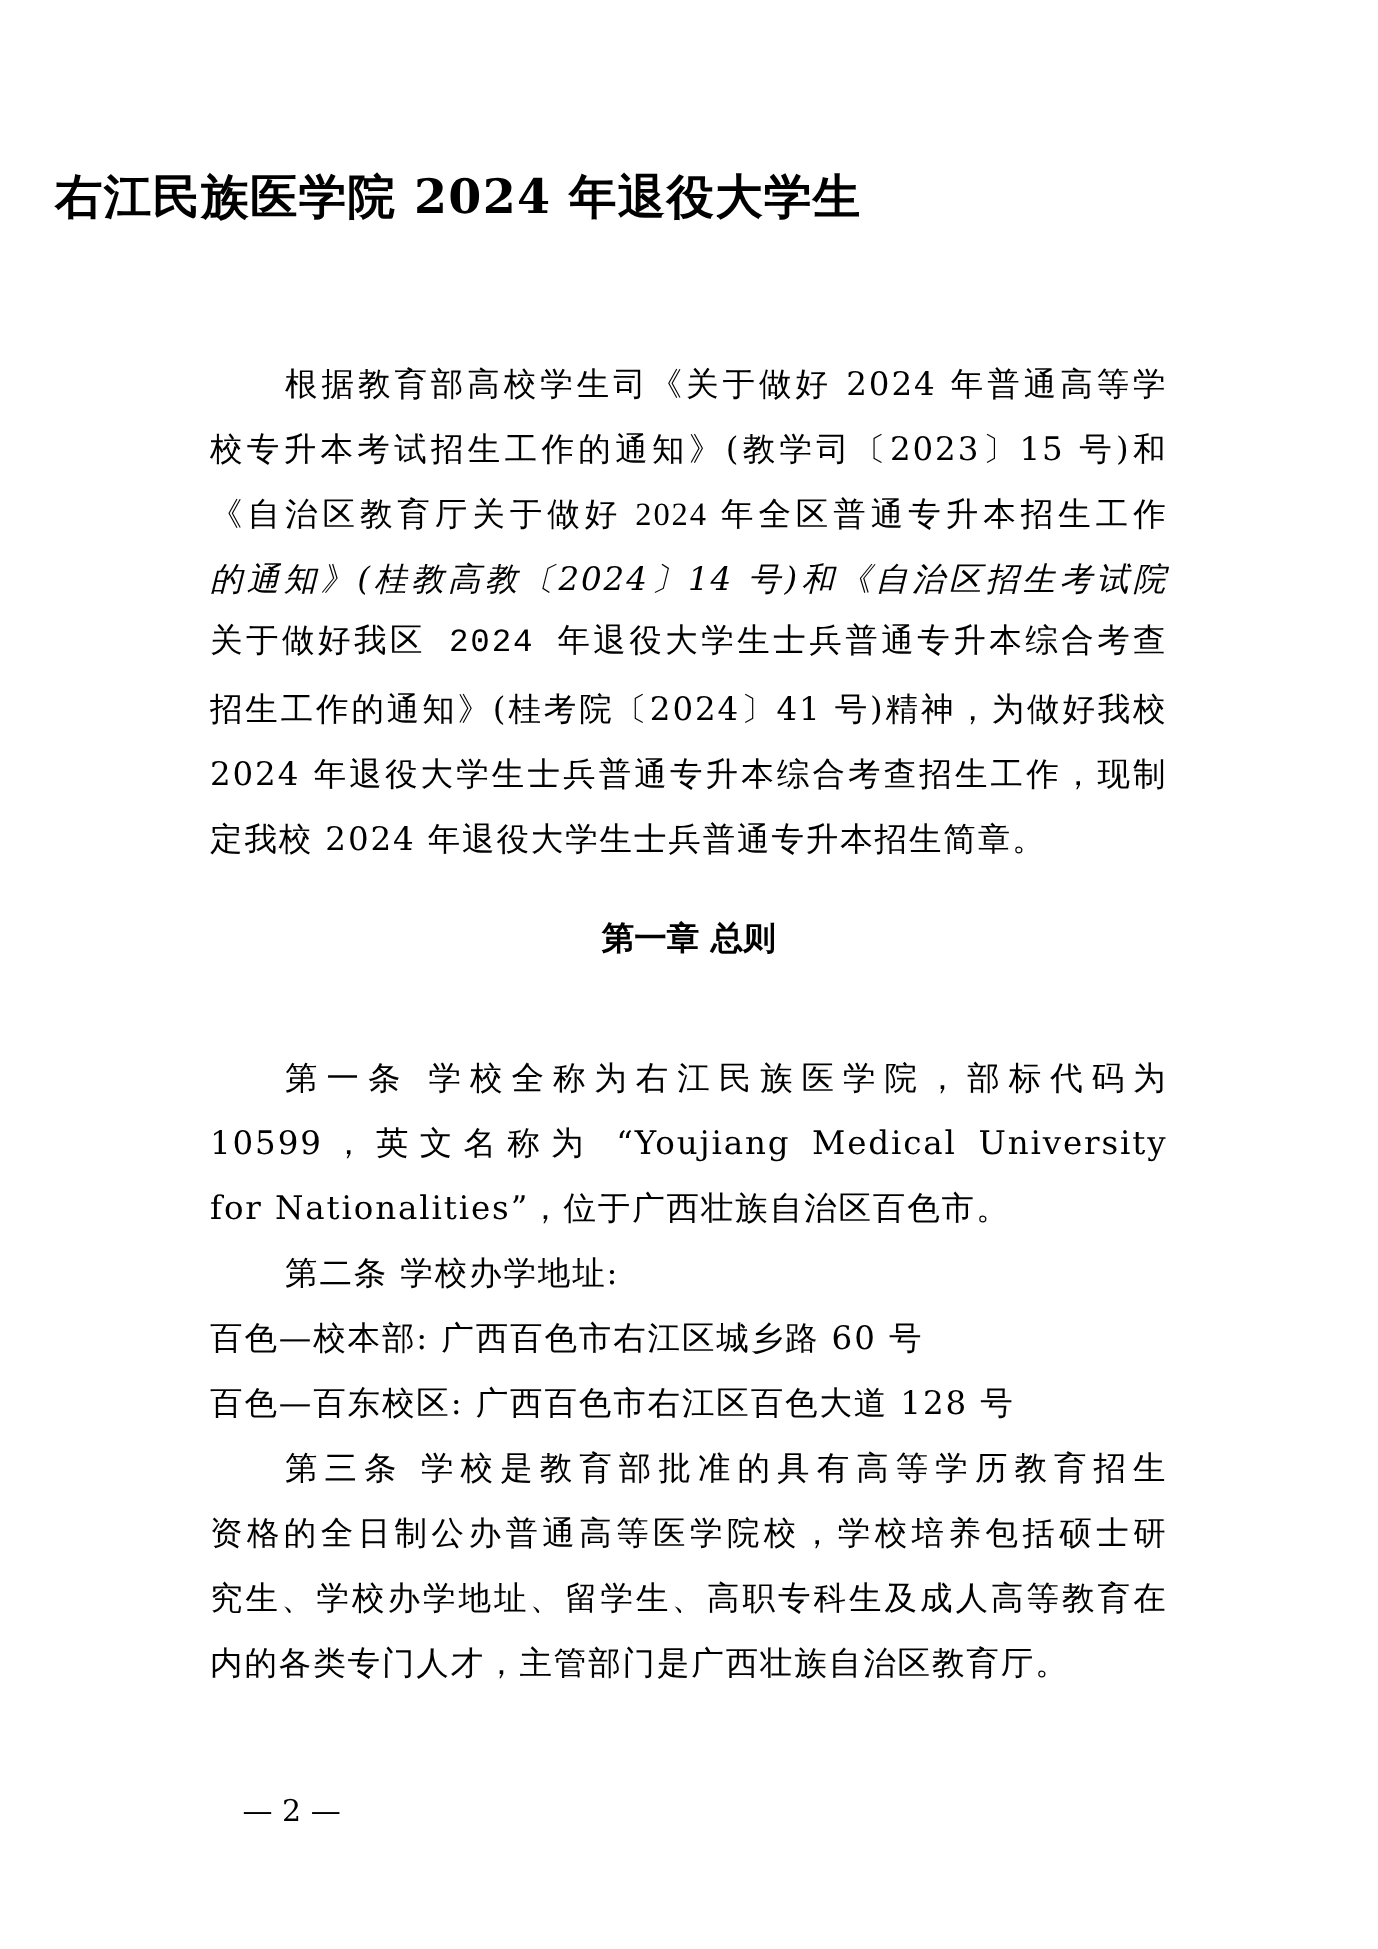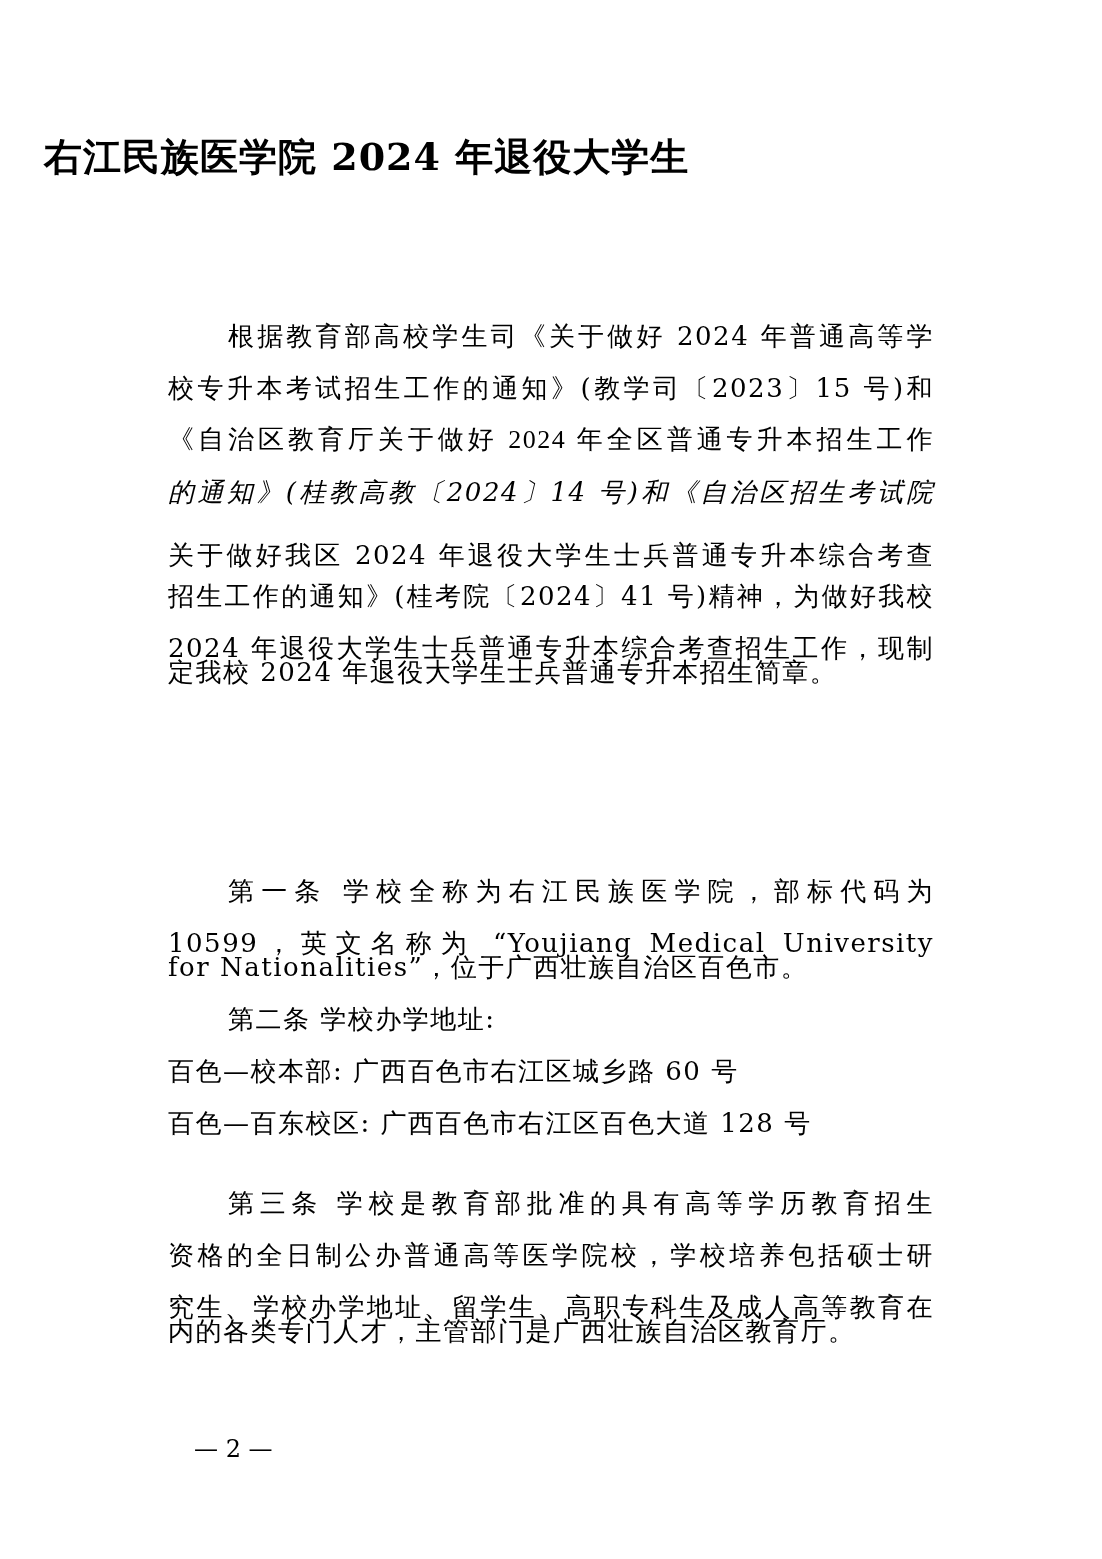--- a/index.html
+++ b/index.html
@@ -10,21 +10,21 @@
       font-family: "DejaVu Serif", "Liberation Serif", serif; font-weight: bold;
       font-size: 38px; letter-spacing: 1px; line-height: 1; margin-left: 44px;
     }
     .t1 { top: 138px; }
     .t2 { top: 188px; }
     .line {
       position: absolute; left: 168px; width: 766px; white-space: nowrap;
       font-family: "DejaVu Serif", "Liberation Serif", serif;
       font-size: 26px; line-height: 1; letter-spacing: 1.5px;
     }
-    .justify { text-align: justify; text-align-last: justify; margin-top: 28px; }
+    .justify { text-align: justify; text-align-last: justify; }
     .chapter {
       position: absolute; left: 0; width: 1102px; text-align: center; top: 738px;
       font-family: "DejaVu Sans", "Liberation Sans", sans-serif; font-weight: bold;
       font-size: 26px; line-height: 1;
     }
     .pagenum {
       position: absolute; left: 194px; top: 1437px;
       font-family: "DejaVu Serif", "Liberation Serif", serif; font-size: 24px; line-height: 1;
     }
   </style>
@@ -32,26 +32,27 @@
 <body>
 
 <div class="page">
   <div class="title t1">右江民族医学院 2024 年退役大学生</div>
 
   <div>
     <div class="line justify" style="top:295px; left:228px; width:706px;">根据教育部高校学生司《关于做好 2024 年普通高等学</div>
     <div class="line justify" style="top:347px;">校专升本考试招生工作的通知》(教学司〔2023〕15 号)和</div>
     <div class="line justify" style="top:399px;font-family:Liberation Serif, serif;">《自治区教育厅关于做好 2024 年全区普通专升本招生工作</div>
     <div class="line justify" style="top:451px;font-style:italic;">的通知》(桂教高教〔2024〕14 号)和《自治区招生考试院</div>
-    <div class="line justify" style="top:514px;">关于做好我区 2024 年退役大学生士兵普通专升本综合考查</div>
+    <div class="line justify" style="top:501px;font-family:Liberation Mono, monospace;">关于做好我区 2024 年退役大学生士兵普通专升本综合考查</div>
     <div class="line justify" style="top:555px;">招生工作的通知》(桂考院〔2024〕41 号)精神，为做好我校</div>
     <div class="line justify" style="top:607px;">2024 年退役大学生士兵普通专升本综合考查招生工作，现制</div>
     <div class="line" style="top:659px;">定我校 2024 年退役大学生士兵普通专升本招生简章。</div>
   </div>
 
+  <div class="chapter">第一章  总则</div>
 
   <div>
     <div class="line justify" style="top:850px; left:228px; width:706px;">第一条    学校全称为右江民族医学院，部标代码为</div>
     <div class="line justify" style="top:902px;">10599，英文名称为 “Youjiang  Medical  University</div>
     <div class="line" style="top:954px;">for  Nationalities”，位于广西壮族自治区百色市。</div>
   </div>
 
   <div>
     <div class="line" style="top:1006px; left:228px;">第二条    学校办学地址:</div>
     <div class="line" style="top:1058px;">百色—校本部: 广西百色市右江区城乡路 60 号</div>

